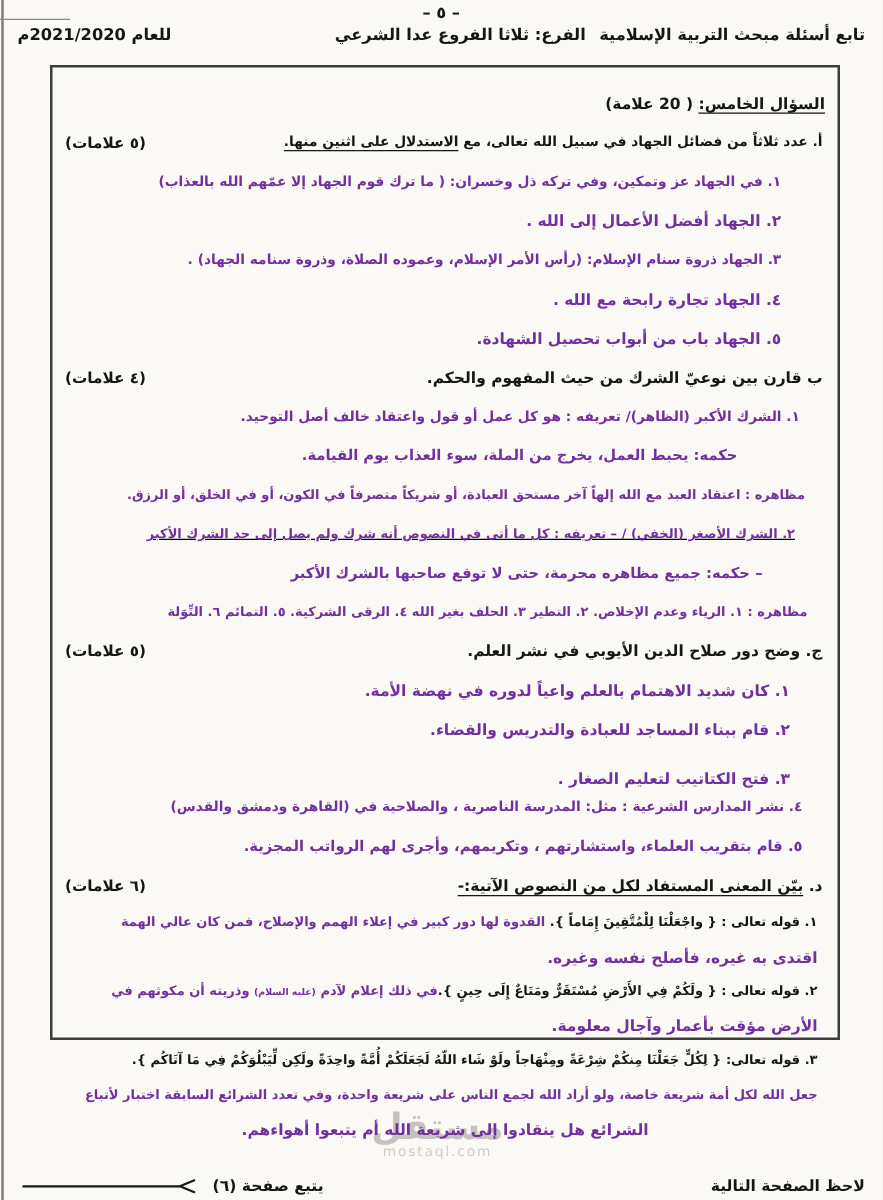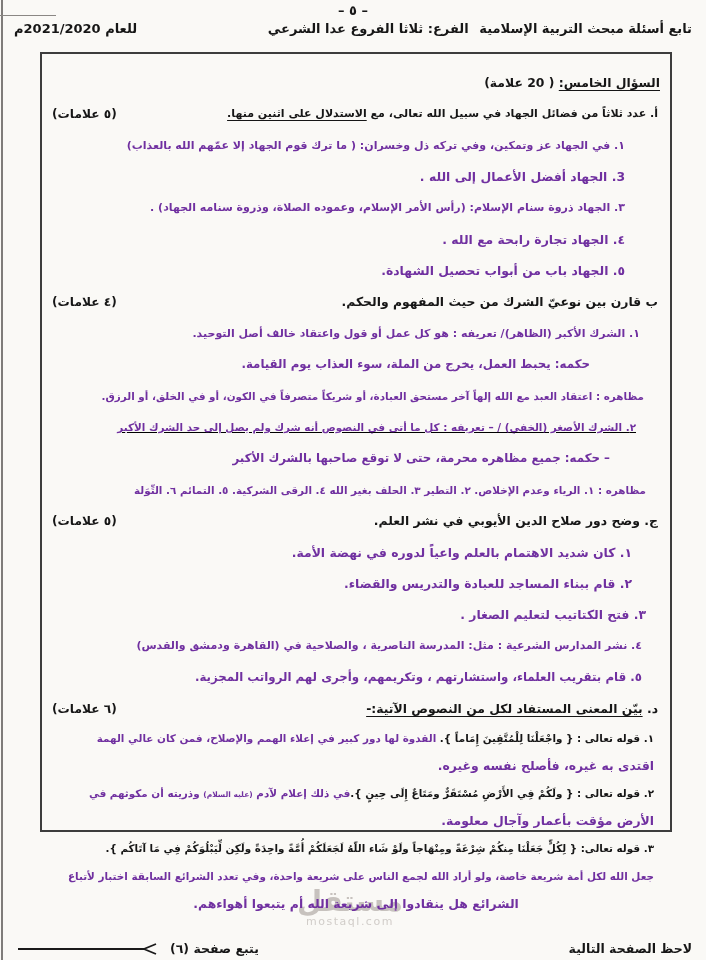--- a/index.html
+++ b/index.html
@@ -100,21 +100,21 @@
           <span class="seg-wrap"><span class="seg black u">السؤال الخامس:</span><span class="seg black"> ( 20 علامة)</span></span>
         </div>
         <div class="line" style="padding-right: 12px;">
           <span class="seg-wrap" style="font-size: 11px;"><span class="seg black">أ. عدد ثلاثاً من فضائل الجهاد في سبيل الله تعالى، مع </span><span class="seg black u">الاستدلال على اثنين منها.</span></span>
           <span class="marks">(٥ علامات)</span>
         </div>
         <div class="line" style="padding-right: 45px;">
           <span class="seg-wrap" style="font-size: 11px;"><span class="seg purple">١.  في الجهاد عز وتمكين، وفي تركه ذل وخسران: ( ما ترك قوم الجهاد إلا عمّهم الله بالعذاب)</span></span>
         </div>
         <div class="line" style="padding-right: 45px;">
-          <span class="seg-wrap"><span class="seg purple">3.  الجهاد أفضل الأعمال إلى الله .</span></span>
+          <span class="seg-wrap"><span class="seg purple">٢.  الجهاد أفضل الأعمال إلى الله .</span></span>
         </div>
         <div class="line" style="padding-right: 45px;">
           <span class="seg-wrap" style="font-size: 11px;"><span class="seg purple">٣.  الجهاد ذروة سنام الإسلام: (رأس الأمر الإسلام، وعموده الصلاة، وذروة سنامه الجهاد) .</span></span>
         </div>
         <div class="line" style="padding-right: 45px; align-items: center;">
           <span class="seg-wrap"><span class="seg purple">٤.  الجهاد تجارة رابحة مع الله .</span></span>
         </div>
         <div class="line" style="padding-right: 45px;">
           <span class="seg-wrap"><span class="seg purple">٥.  الجهاد باب من أبواب تحصيل الشهادة.</span></span>
         </div>
@@ -143,21 +143,21 @@
         <div class="line" style="padding-right: 12px;">
           <span class="seg-wrap"><span class="seg black">ج. وضح دور صلاح الدين الأيوبي في نشر العلم.</span></span>
           <span class="marks">(٥ علامات)</span>
         </div>
         <div class="line" style="padding-right: 38px;">
           <span class="seg-wrap"><span class="seg purple">١. كان شديد الاهتمام بالعلم واعياً لدوره في نهضة الأمة.</span></span>
         </div>
         <div class="line" style="padding-right: 38px;">
           <span class="seg-wrap"><span class="seg purple">٢. قام ببناء المساجد للعبادة والتدريس والقضاء.</span></span>
         </div>
-        <div class="line" style="padding-right: 24px;">
+        <div class="line" style="padding-right: 38px; align-items: flex-end;">
           <span class="seg-wrap"><span class="seg purple">٣. فتح الكتاتيب لتعليم الصغار .</span></span>
         </div>
         <div class="line" style="padding-right: 28px;">
           <span class="seg-wrap" style="font-size: 11px;"><span class="seg purple">٤. نشر  المدارس الشرعية : مثل: المدرسة الناصرية ، والصلاحية في (القاهرة ودمشق والقدس)</span></span>
         </div>
         <div class="line" style="padding-right: 28px;">
           <span class="seg-wrap" style="font-size: 11.8px;"><span class="seg purple">٥. قام بتقريب العلماء، واستشارتهم ، وتكريمهم، وأجرى لهم الرواتب المجزية.</span></span>
         </div>
         <div class="line" style="padding-right: 12px;">
           <span class="seg-wrap"><span class="seg black">د. </span><span class="seg black u">بيّن المعنى المستفاد لكل من النصوص الآتية:-</span></span>

